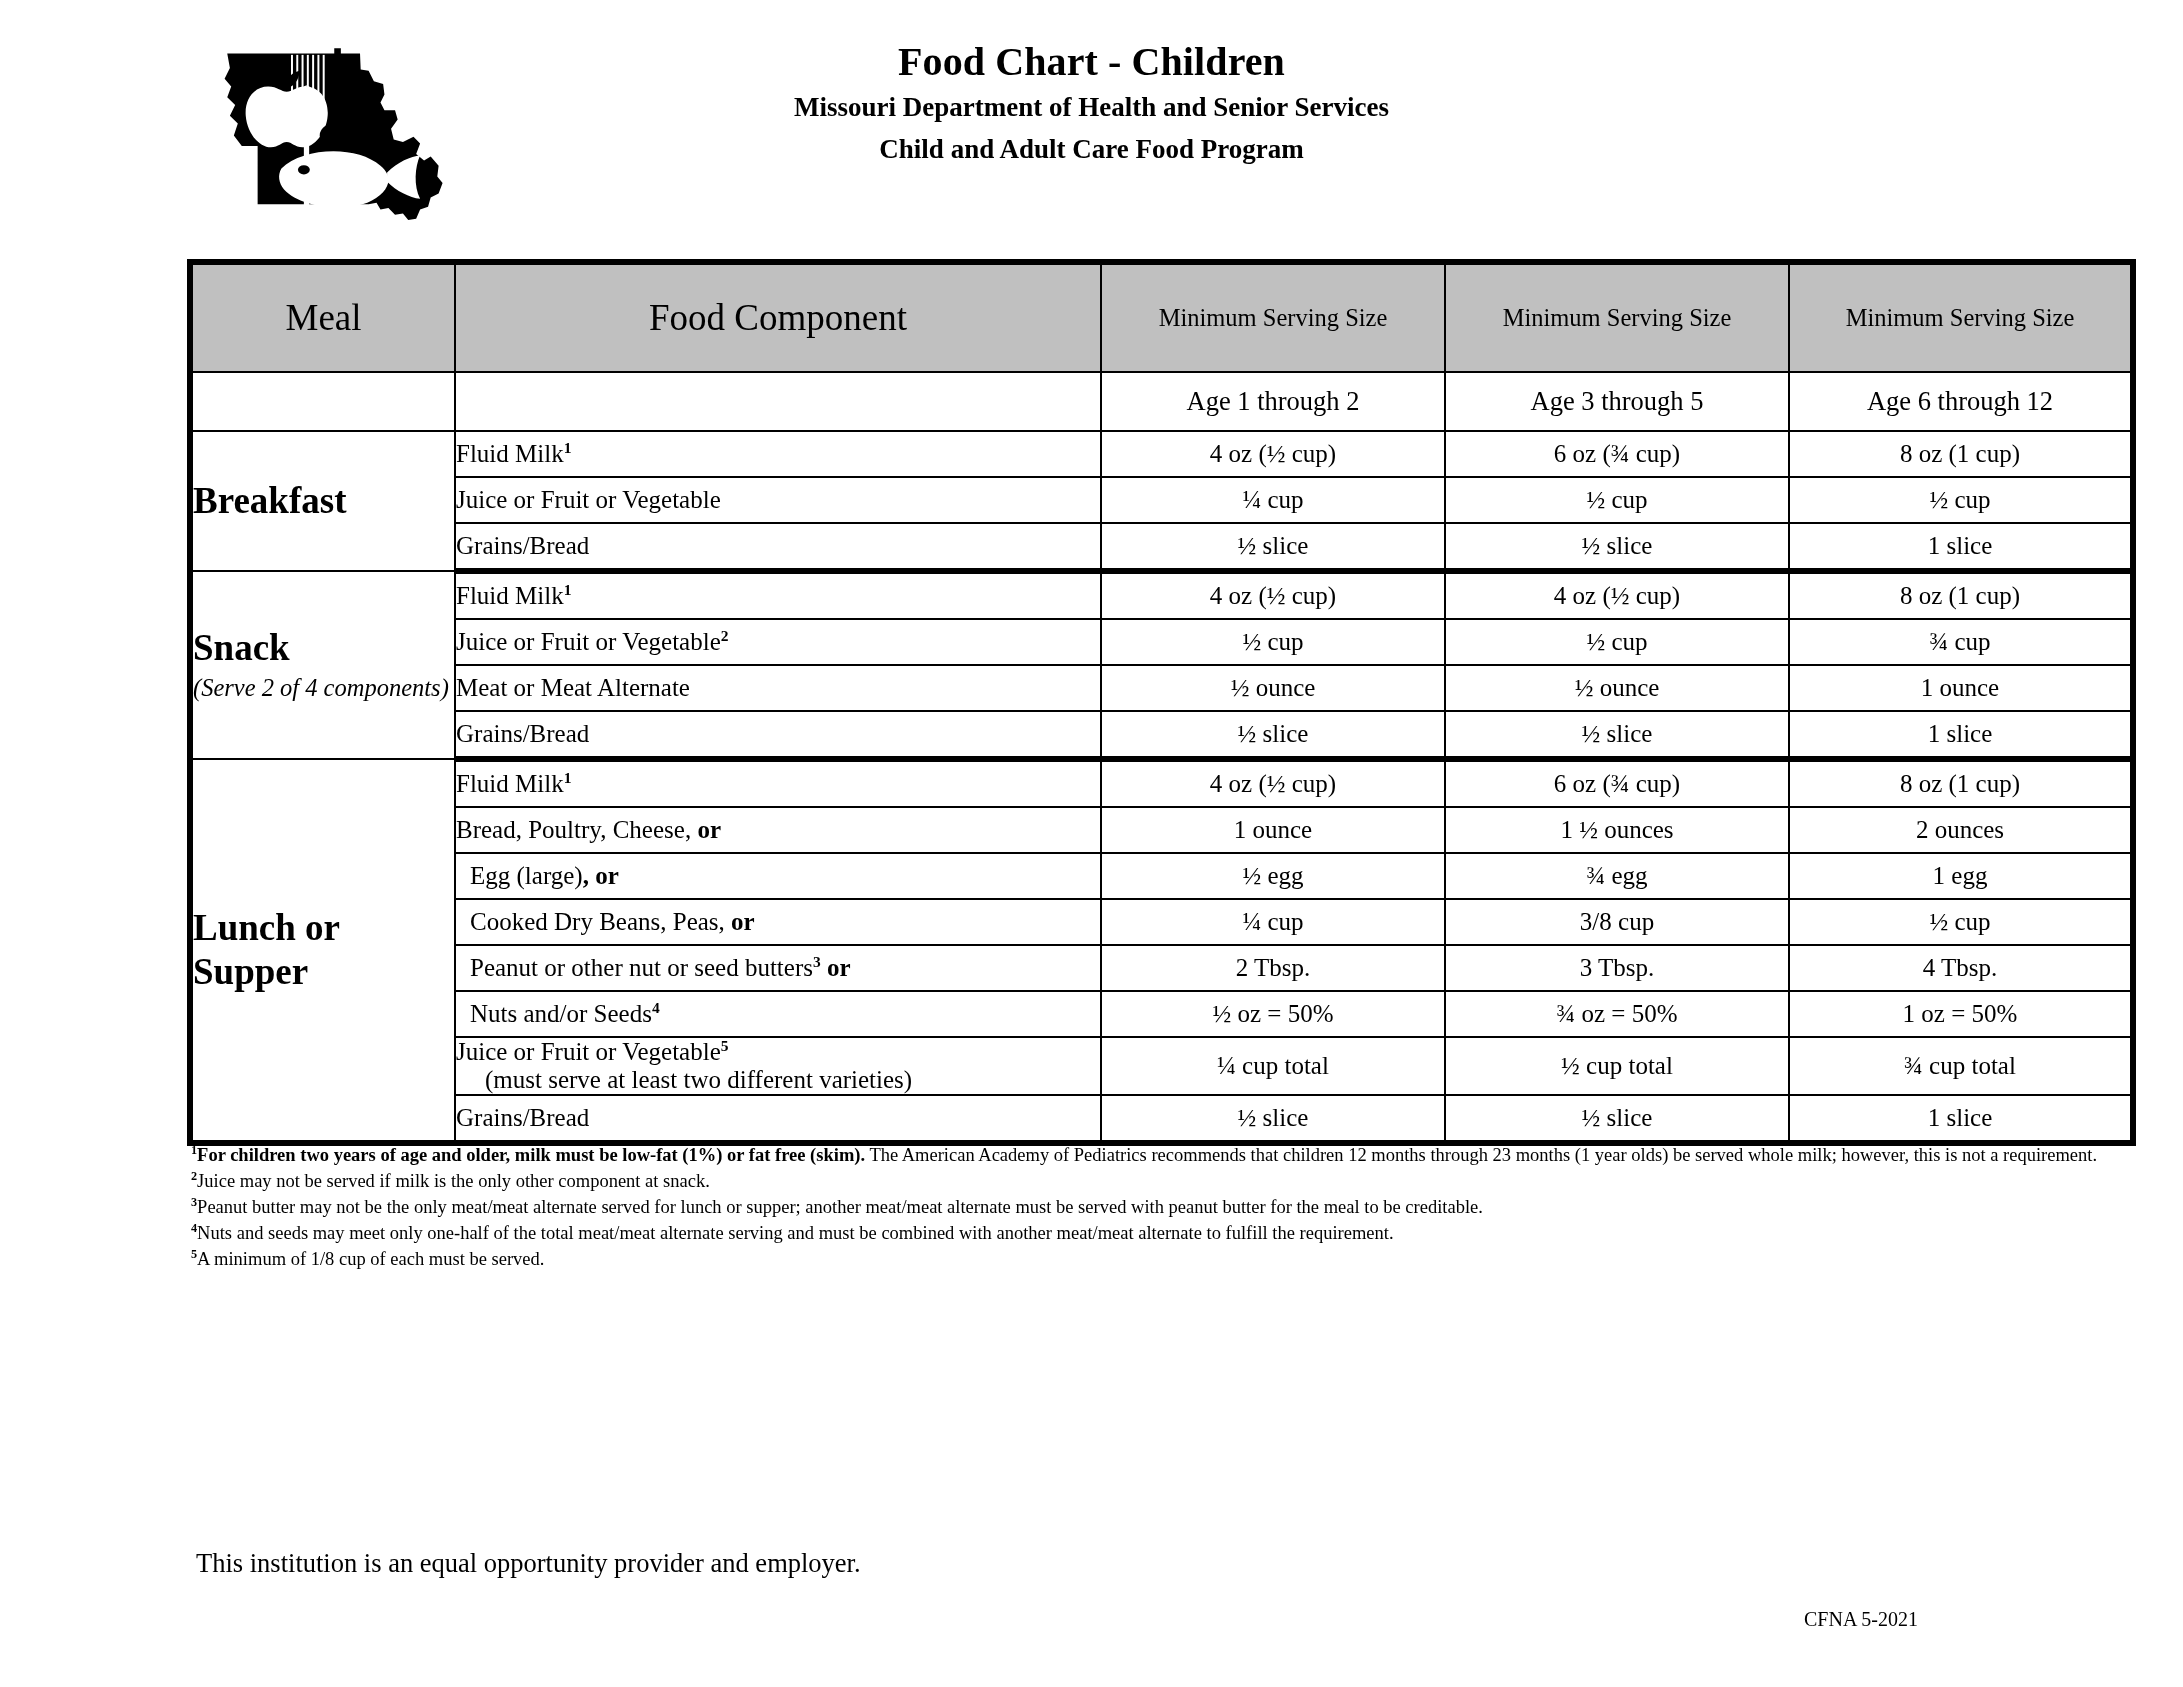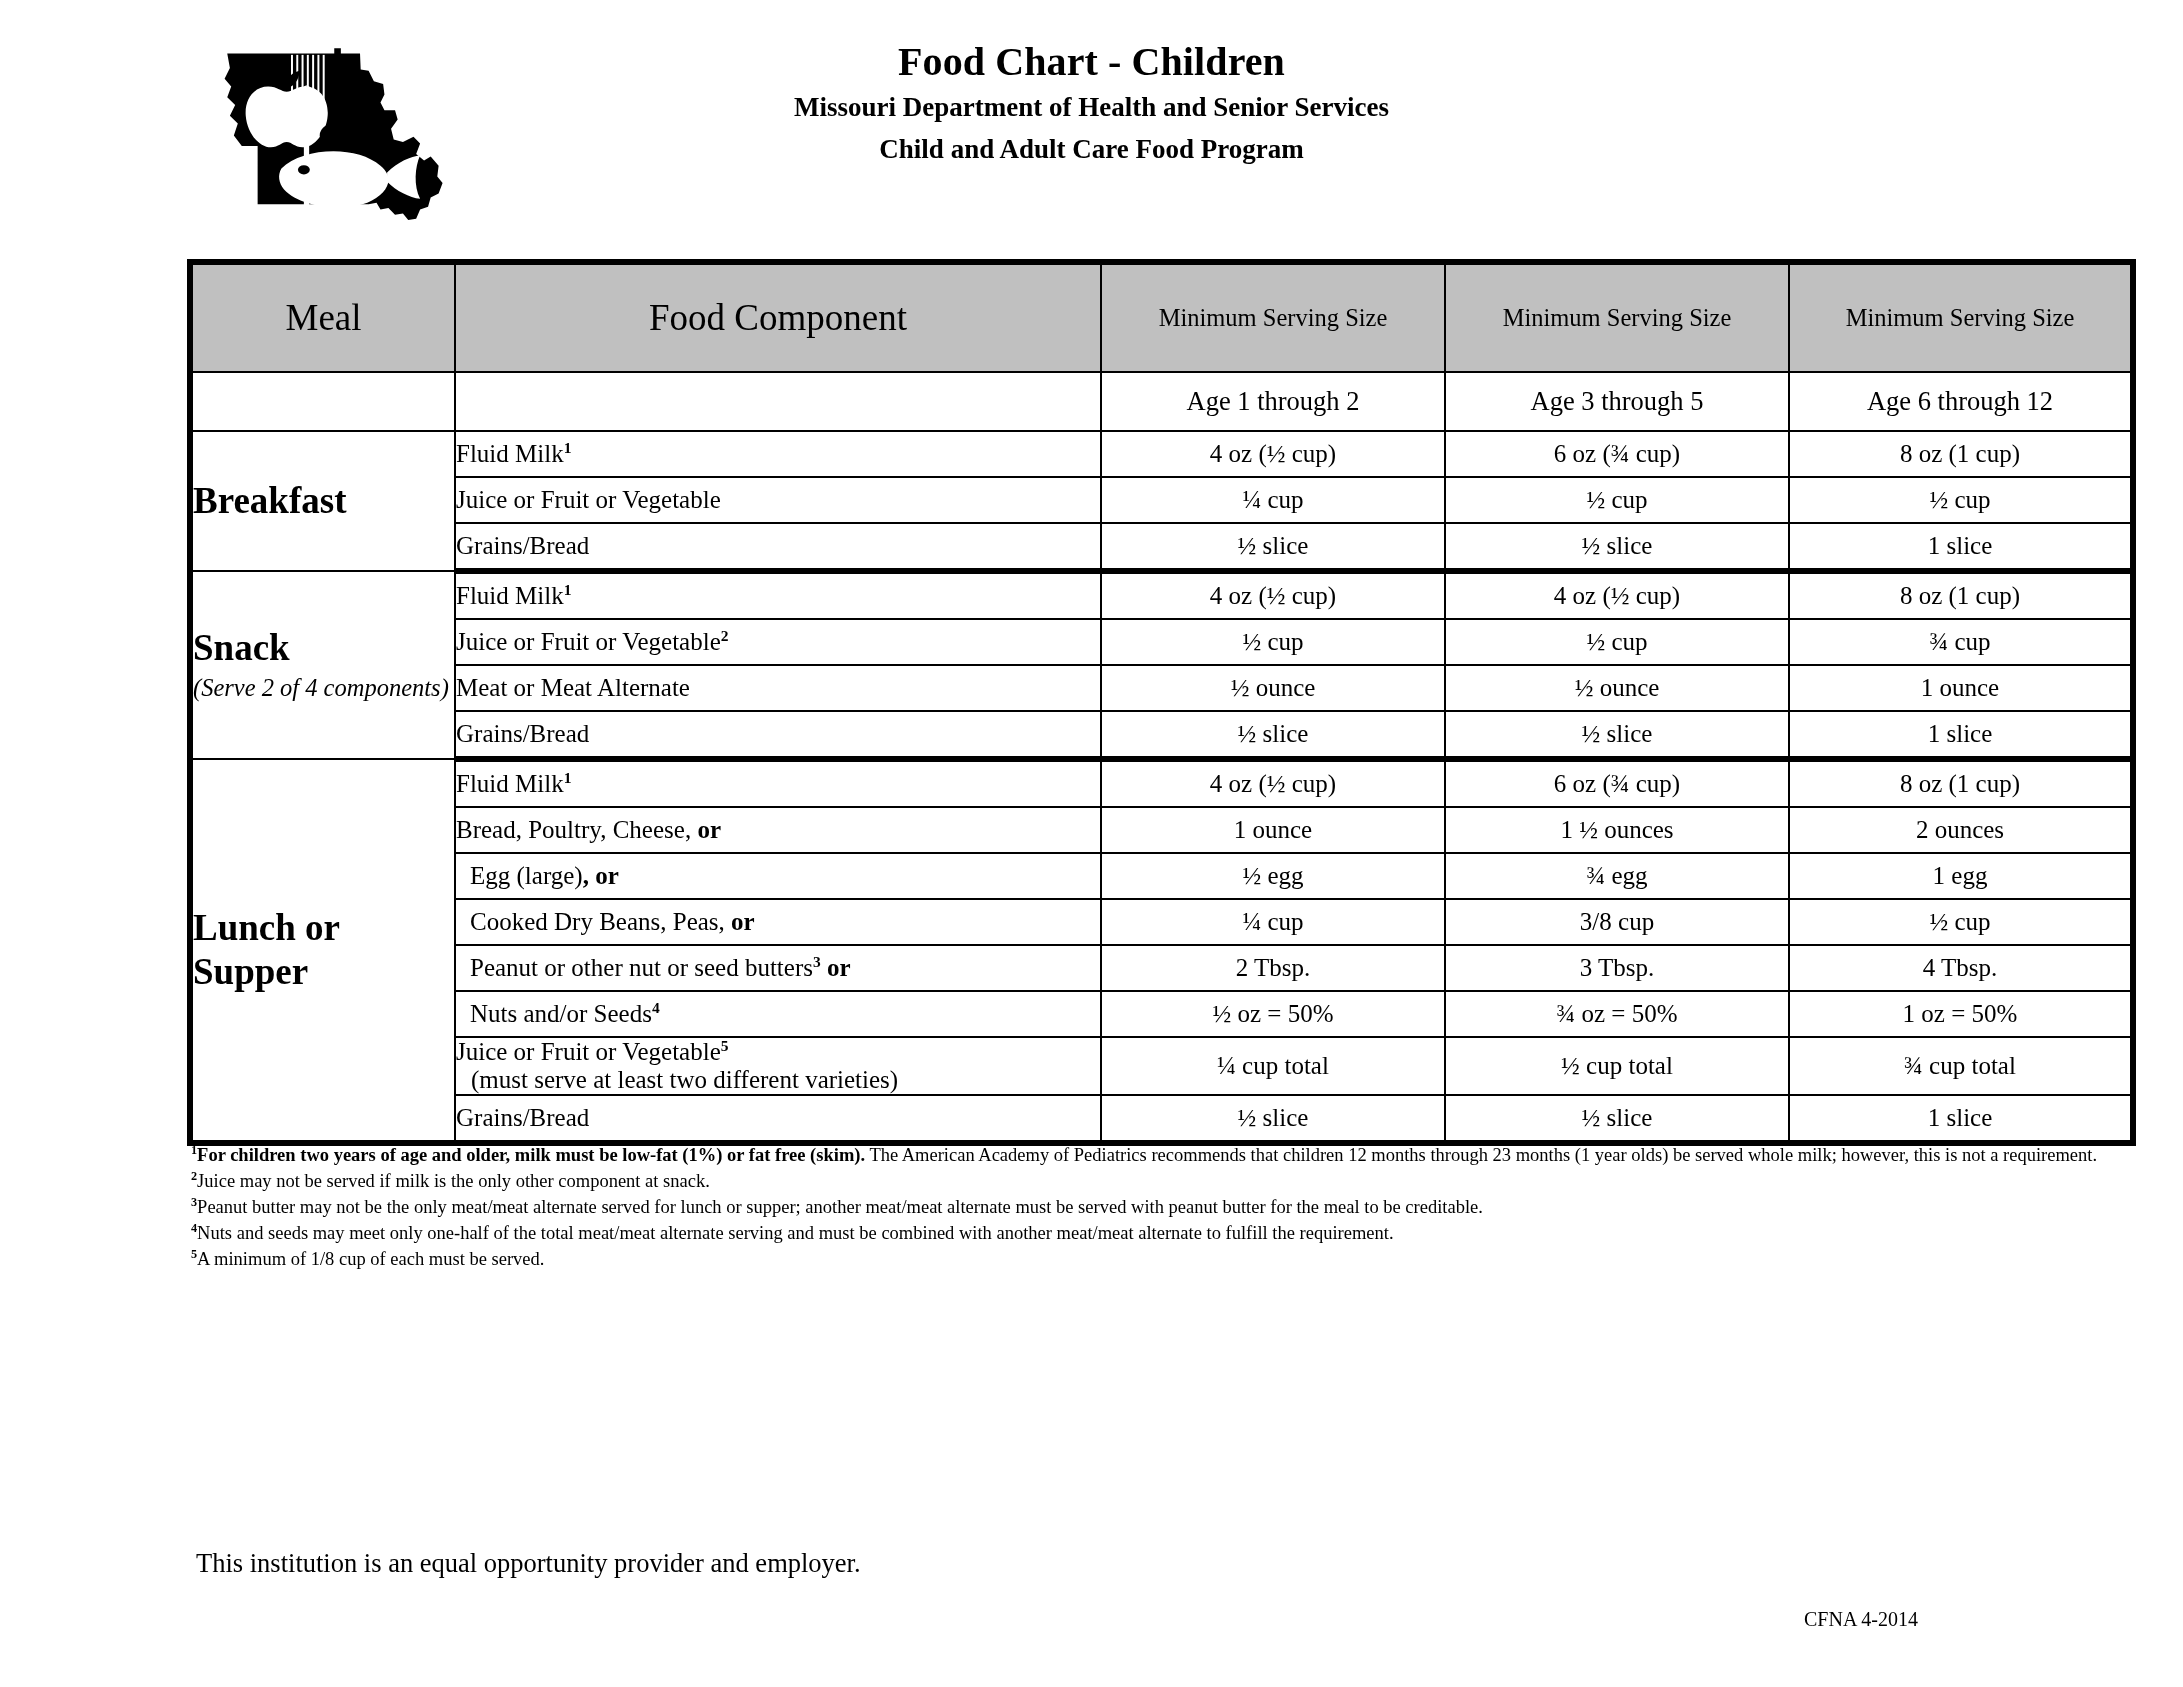--- a/index.html
+++ b/index.html
@@ -126,21 +126,21 @@
     line-height: 1.30;
     display:block;
     margin-top: 2.6px;
   }
 
   
   tr.sect-end td { border-bottom: 6px solid #000; }
 
   sup { font-size: 0.62em; font-weight: bold; vertical-align: super; line-height:0; }
   .bold { font-weight: bold; }
-  .sub-paren { display:block; padding-left: 15px; }
+  .sub-paren { display:block; padding-left: 29px; }
 
   
   .footnotes {
     position: absolute;
     left: 191px;
     top: 1143px;
     width: 1945px;
     font-size: 18.5px;
     line-height: 1.30;
   }
@@ -353,14 +353,14 @@
 
 <div class="footnotes">
   <p class="fn"><sup>1</sup><span class="b">For children two years of age and older, milk must be low-fat (1%) or fat free (skim).</span><span> The American Academy of Pediatrics recommends that children 12 months through 23 months (1 year olds) be served whole milk; however, this is not a requirement.</span></p>
   <p class="fn"><sup>2</sup><span>Juice may not be served if milk is the only other component at snack.</span></p>
   <p class="fn"><sup>3</sup><span>Peanut butter may not be the only meat/meat alternate served for lunch or supper; another meat/meat alternate must be served with peanut butter for the meal to be creditable.</span></p>
   <p class="fn"><sup>4</sup><span>Nuts and seeds may meet only one-half of the total meat/meat alternate serving and must be combined with another meat/meat alternate to fulfill the requirement.</span></p>
   <p class="fn"><sup>5</sup><span>A minimum of 1/8 cup of each must be served.</span></p>
 </div>
 
 <div class="equal-opp">This institution is an equal opportunity provider and employer.</div>
-<div class="cfna">CFNA 4-2014</div>
+<div class="cfna">CFNA 5-2021</div>
 
 
 </body></html>

